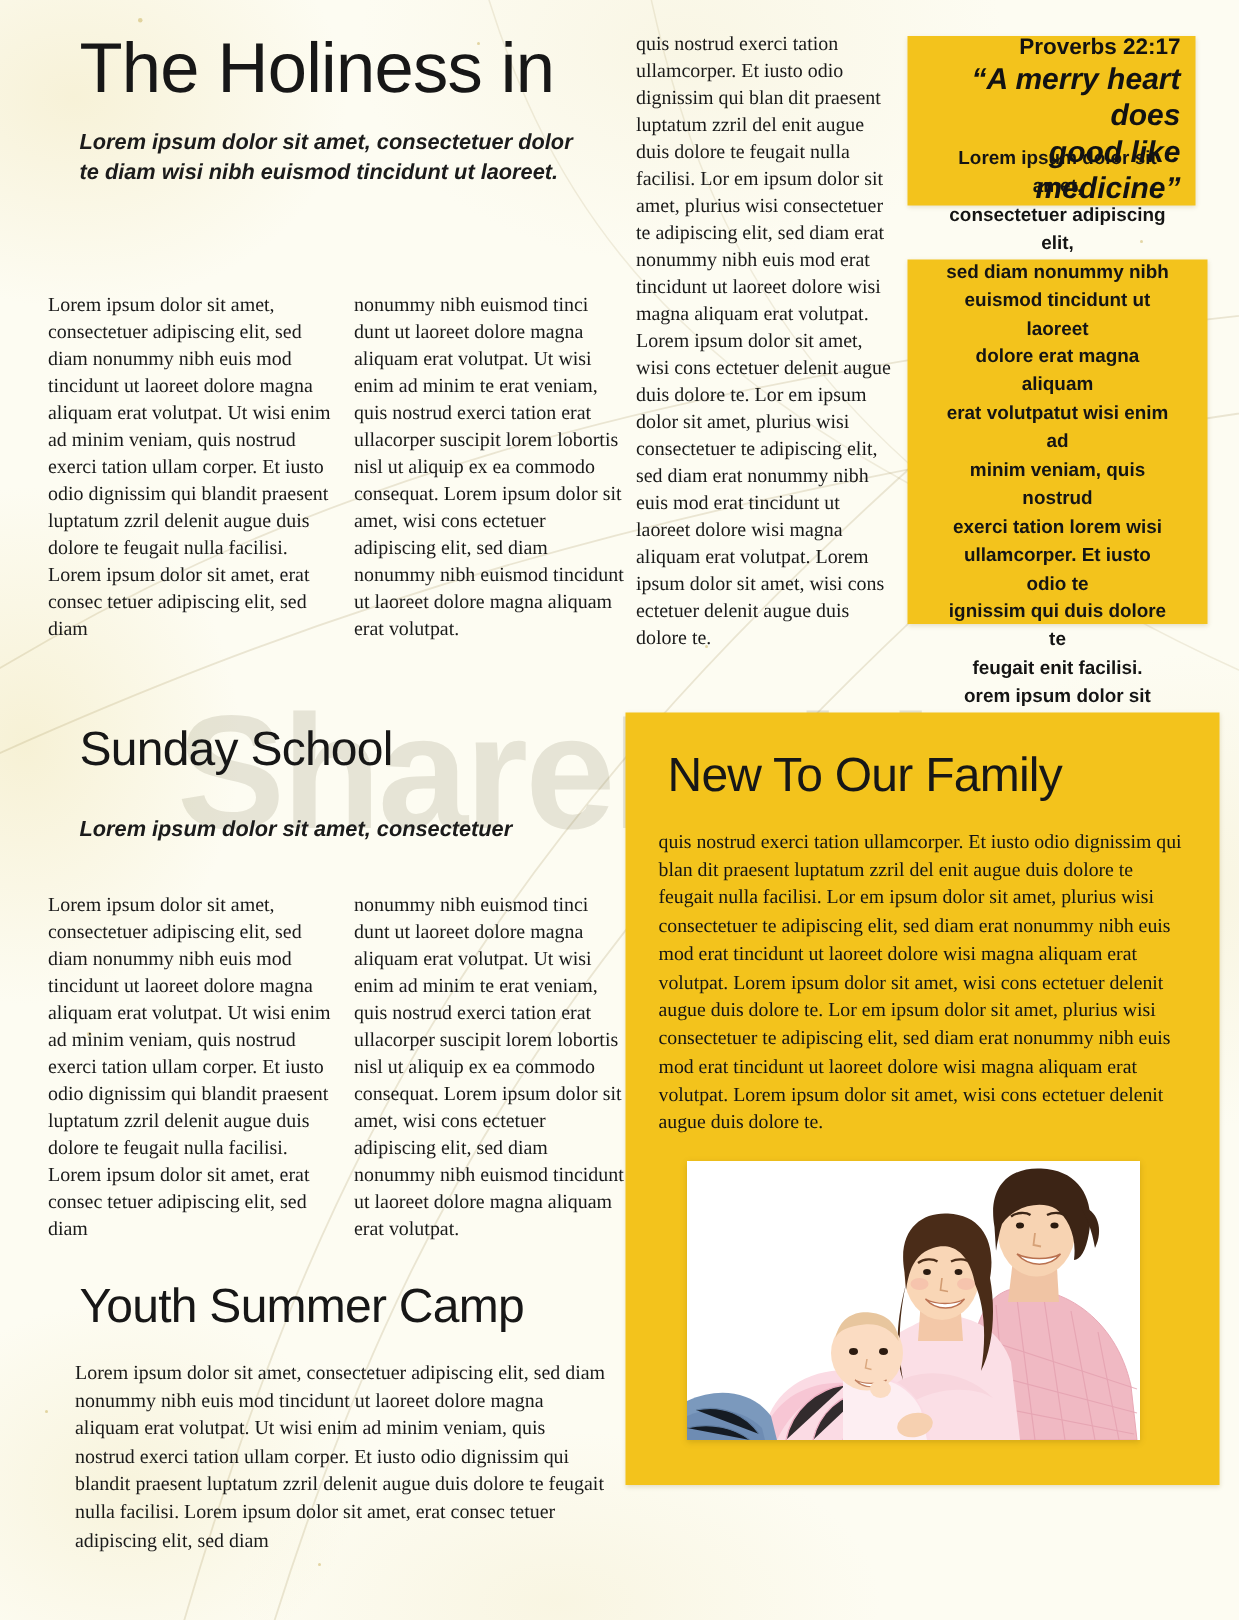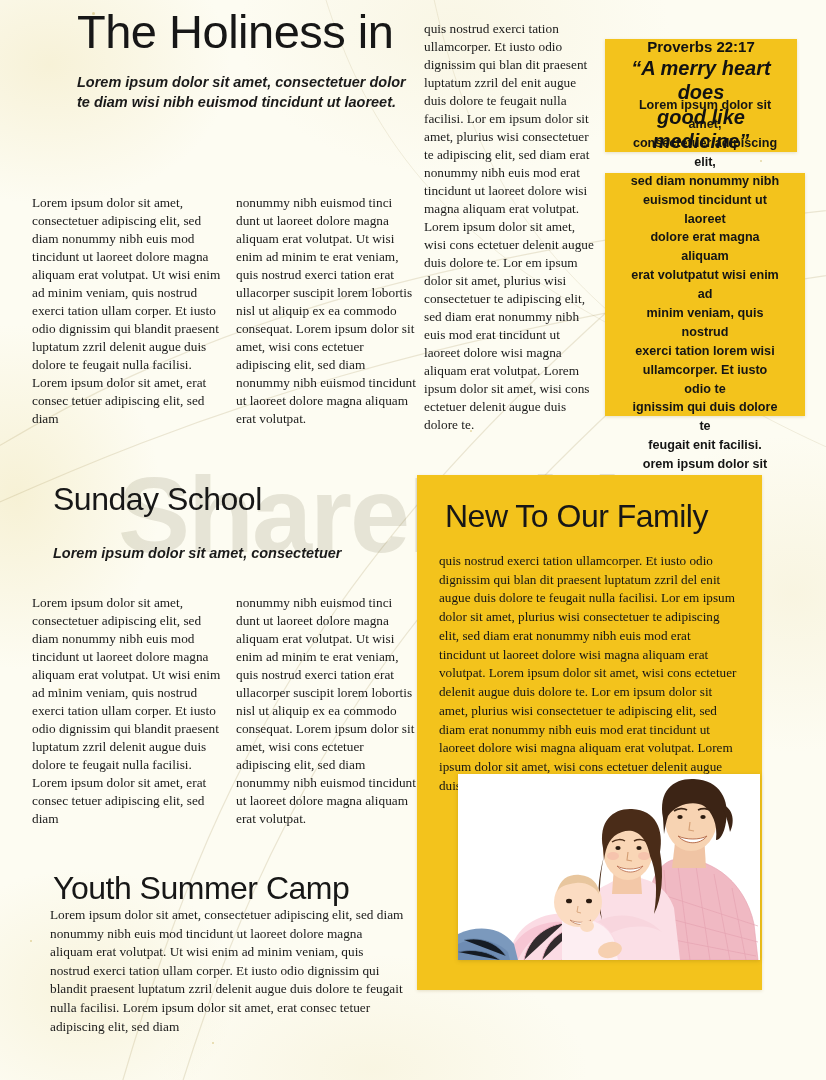--- a/index.html
+++ b/index.html
@@ -177,40 +177,40 @@
   <g fill="none" stroke="rgba(168,150,96,0.16)" stroke-width="1">
     <path d="M 430 -20 C 470 180 560 340 880 470"></path>
     <path d="M 320 -20 C 360 120 430 230 620 330"></path>
   </g>
 </svg>
 
 <div class="watermark">
   <span>ShareFaith</span><span class="reg">®</span>
 </div>
 
-<div class="layer" style="left:53px;top:7px;width:350px;margin-left:24px;">
+<div class="layer" style="left:53px;top:20px;width:350px;">
   <h1 class="h-main title-1">
     <span>The Holiness in</span><br>
   </h1>
   <p class="subhead" style="margin-top:15px;width:330px;">Lorem ipsum dolor sit amet, consectetuer dolor te diam wisi nibh euismod tincidunt ut laoreet.</p>
 </div>
 
 <div class="layer body-col" style="left:32px;top:194px;width:192px;">
   <p>Lorem ipsum dolor sit amet, consectetuer adipiscing elit, sed diam nonummy nibh euis mod tincidunt ut laoreet dolore magna aliquam erat volutpat. Ut wisi enim ad minim veniam, quis nostrud exerci tation ullam corper. Et iusto odio dignissim qui blandit praesent luptatum zzril delenit augue duis dolore te feugait nulla facilisi. Lorem ipsum dolor sit amet, erat consec tetuer adipiscing elit, sed diam</p>
 </div>
 
 <div class="layer body-col" style="left:236px;top:194px;width:182px;">
   <p>nonummy nibh euismod tinci dunt ut laoreet dolore magna aliquam erat volutpat. Ut wisi enim ad minim te erat veniam, quis nostrud exerci tation erat ullacorper suscipit lorem lobortis nisl ut aliquip ex ea commodo consequat. Lorem ipsum dolor sit amet, wisi cons ectetuer adipiscing elit, sed diam nonummy nibh euismod tincidunt ut laoreet dolore magna aliquam erat volutpat.</p>
 </div>
 
 <div class="layer body-col" style="left:424px;top:20px;width:170px;">
   <p>quis nostrud exerci tation ullamcorper. Et iusto odio dignissim qui blan dit praesent luptatum zzril del enit augue duis dolore te feugait nulla facilisi. Lor em ipsum dolor sit amet, plurius wisi consectetuer te adipiscing elit, sed diam erat nonummy nibh euis mod erat tincidunt ut laoreet dolore wisi magna aliquam erat volutpat. Lorem ipsum dolor  sit amet, wisi cons ectetuer delenit augue duis dolore te. Lor em ipsum dolor sit amet, plurius wisi consectetuer te adipiscing elit, sed diam erat nonummy nibh euis mod erat tincidunt ut laoreet dolore wisi magna aliquam erat volutpat.  Lorem ipsum dolor  sit amet, wisi cons ectetuer delenit augue duis dolore te.</p>
 </div>
 
-<div class="panel panel-verse" style="left:605px;top:39px;width:192px;height:113px;display:flex;flex-direction:column;justify-content:center;padding:0 10px;box-sizing:border-box;">
+<div class="panel panel-verse" style="left:605px;top:24px;width:192px;height:113px;display:flex;flex-direction:column;justify-content:center;padding:0 10px;box-sizing:border-box;text-align:right;">
   <p class="verse-ref">Proverbs 22:17</p>
   <p class="verse-text">
     <span>“A merry heart does</span><br>
     <span>good like medicine”</span>
   </p>
 </div>
 
 <div class="panel panel-note" style="left:605px;top:173px;width:200px;height:243px;display:flex;flex-direction:column;justify-content:center;align-items:center;padding:0 24px;box-sizing:border-box;">
   <p>Lorem ipsum dolor sit amet,</p>
   <p>consectetuer adipiscing elit,</p>
@@ -234,21 +234,21 @@
 </div>
 
 <div class="layer body-col" style="left:32px;top:594px;width:192px;">
   <p>Lorem ipsum dolor sit amet, consectetuer adipiscing elit, sed diam nonummy nibh euis mod tincidunt ut laoreet dolore magna aliquam erat volutpat. Ut wisi enim ad minim veniam, quis nostrud exerci tation ullam corper. Et iusto odio dignissim qui blandit praesent luptatum zzril delenit augue duis dolore te feugait nulla facilisi. Lorem ipsum dolor sit amet, erat consec tetuer adipiscing elit, sed diam</p>
 </div>
 
 <div class="layer body-col" style="left:236px;top:594px;width:182px;">
   <p>nonummy nibh euismod tinci dunt ut laoreet dolore magna aliquam erat volutpat. Ut wisi enim ad minim te erat veniam, quis nostrud exerci tation erat ullacorper suscipit lorem lobortis nisl ut aliquip ex ea commodo consequat. Lorem ipsum dolor sit amet, wisi cons ectetuer adipiscing elit, sed diam nonummy nibh euismod tincidunt ut laoreet dolore magna aliquam erat volutpat.</p>
 </div>
 
-<div class="panel" style="left:417px;top:475px;width:345px;height:515px;">
+<div class="panel" style="left:417px;top:475px;width:396px;height:515px;">
   <h2 class="h-main title-2" style="margin:25px 0 0 28px;">New To Our Family</h2>
   <div class="panel-body" style="margin:18px 22px 0 22px;">
     <p>quis nostrud exerci tation ullamcorper. Et iusto odio dignissim qui blan dit praesent luptatum zzril del enit augue duis dolore te feugait nulla facilisi. Lor em ipsum dolor sit amet, plurius wisi consectetuer te adipiscing elit, sed diam erat nonummy nibh euis mod erat tincidunt ut laoreet dolore wisi magna aliquam erat volutpat.  Lorem ipsum dolor  sit amet, wisi cons ectetuer delenit augue duis dolore te. Lor em ipsum dolor sit amet, plurius wisi consectetuer te adipiscing elit, sed diam erat nonummy nibh euis mod erat tincidunt ut laoreet dolore wisi magna aliquam erat volutpat.  Lorem ipsum dolor  sit amet, wisi cons ectetuer delenit augue duis dolore te.</p>
   </div>
 </div>
 
 <div class="photo" style="left:458px;top:774px;width:302px;height:186px;">
   <svg width="302" height="186" viewBox="0 0 302 186" aria-hidden="true">
     <rect x="0" y="0" width="302" height="186" fill="#ffffff"></rect>
 
@@ -326,19 +326,19 @@
 
     <path d="M0 160 C 22 150 44 154 56 170 L 60 186 L 0 186 Z" fill="#7b99bd"></path>
     <path d="M0 170 C 18 162 38 166 50 178 L 52 186 L 0 186 Z" fill="#6e8cb3"></path>
     <g stroke="#5d7a9e" stroke-width="0.8" opacity="0.8">
       <path d="M6 166 C 24 162 40 170 48 182"></path>
       <path d="M0 178 C 16 174 32 178 42 186"></path>
     </g>
   </svg>
 </div>
 
-<div class="layer" style="left:53px;top:872px;width:360px;">
+<div class="layer" style="left:53px;top:854px;width:360px;">
   <h2 class="h-main title-2">Youth Summer Camp</h2>
 </div>
 
 <div class="layer body-wide" style="left:50px;top:906px;width:355px;">
   <p>Lorem ipsum dolor sit amet, consectetuer adipiscing elit, sed diam nonummy nibh euis mod tincidunt ut laoreet dolore magna aliquam erat volutpat.  Ut wisi enim ad minim veniam, quis nostrud exerci tation ullam corper. Et iusto odio dignissim qui blandit praesent luptatum zzril delenit augue duis dolore  te feugait nulla facilisi.  Lorem ipsum dolor sit amet, erat consec tetuer adipiscing elit, sed diam</p>
 </div>
 
 </body></html>

